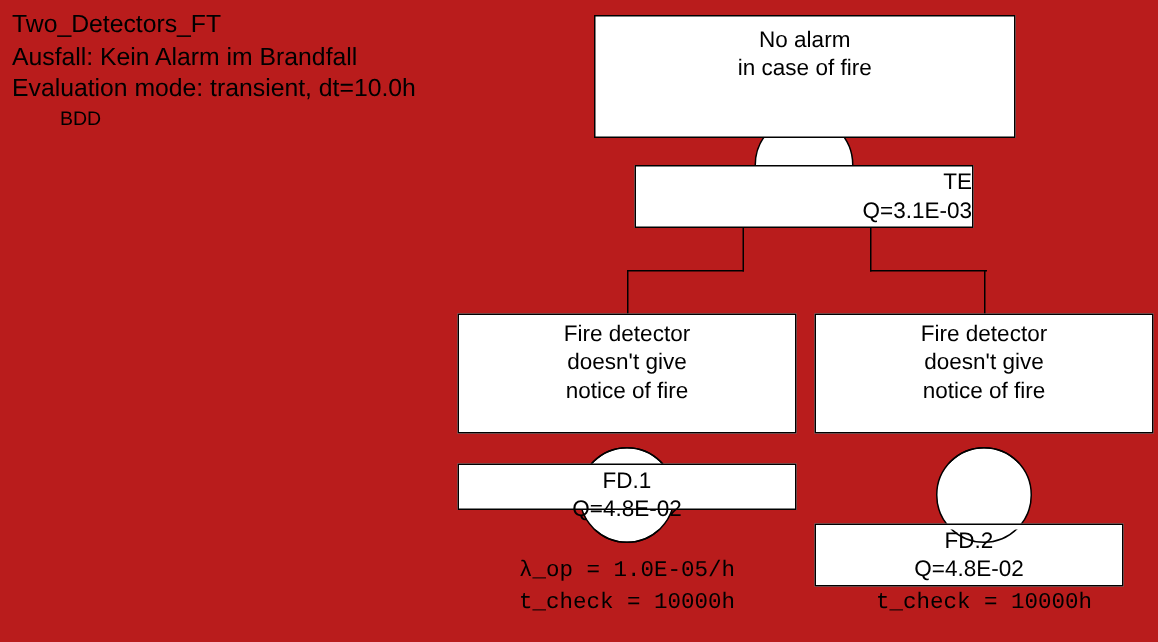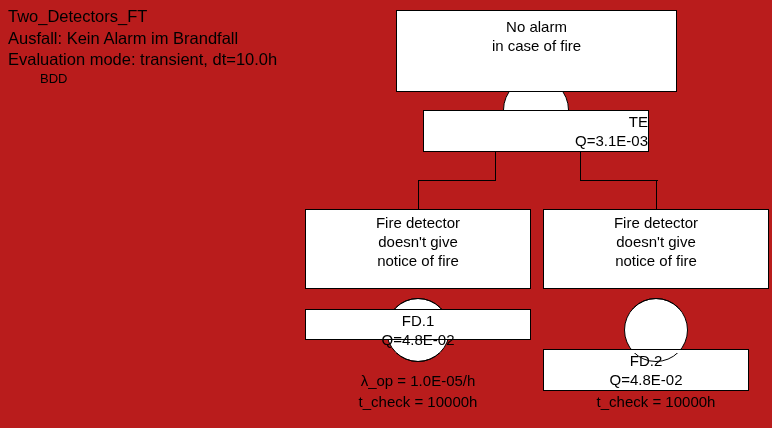--- a/index.html
+++ b/index.html
@@ -130,20 +130,21 @@
     z-index: 1;
   }
 
   
   .param-label {
     position: absolute;
     text-align: center;
     font-size: 15px;
     line-height: 21px;
     white-space: pre;
+    font-family: Liberation Mono, monospace;
   }
   #fd1-params { left: 305px; top: 370px; width: 226px; }
   #fd2-params { left: 543px; top: 370px; width: 226px; }
 </style>
 </head>
 <body>
 
 <div id="canvas">
 
   <div class="info-block">

